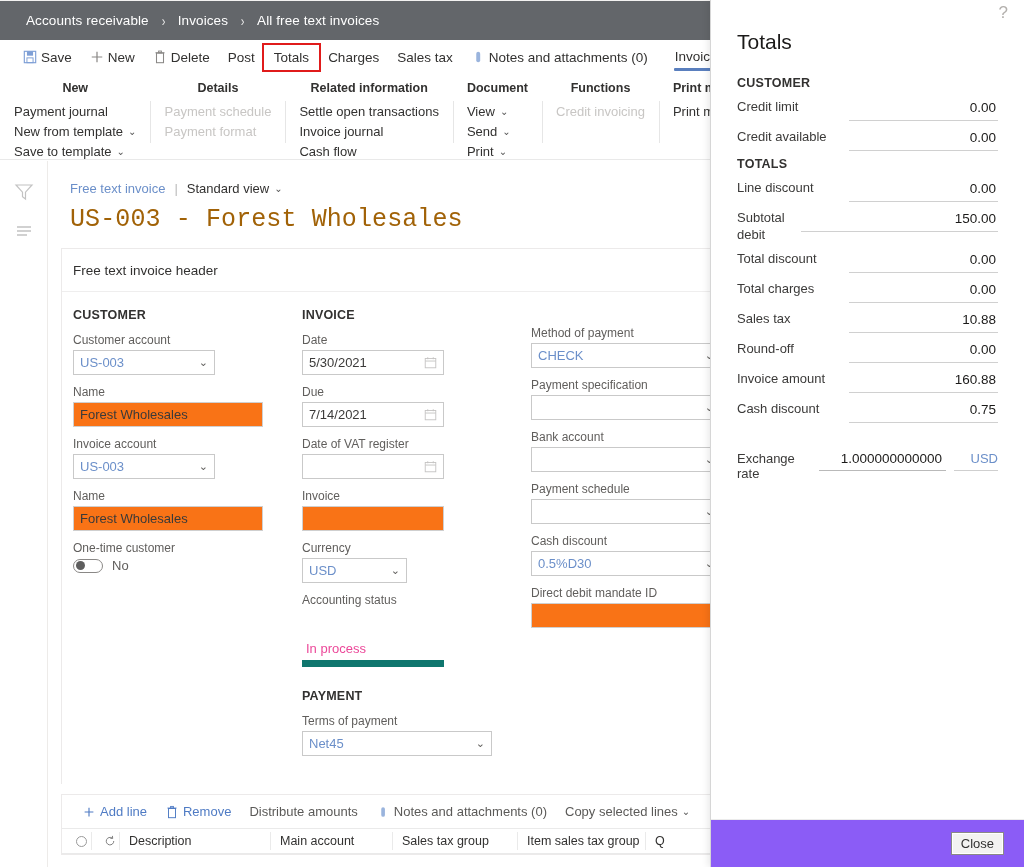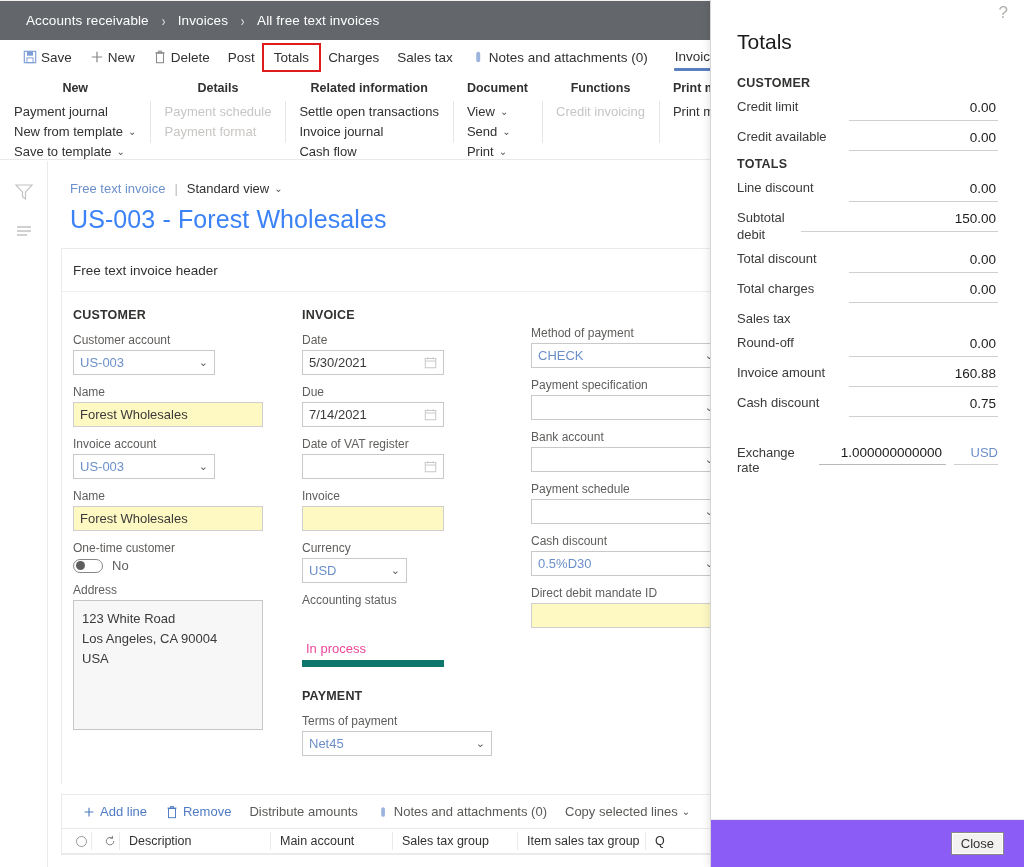--- a/index.html
+++ b/index.html
@@ -83,42 +83,42 @@
   .rail-ico { width:20px; height:18px; opacity:.45; }
 
   .content { position:absolute; left:49px; top:160px; right:0; bottom:0; background:#fff; overflow:hidden; }
 
   .view-line { display:flex; align-items:center; gap:9px; padding: 20px 0 0 21px; }
   .view-link { font-size:13px; color:#6b8fc9; }
   .view-pipe { color:#b9b9b9; font-size:13px; }
   .view-std { font-size:13px; color:#323130; display:flex; align-items:center; gap:5px; }
 
   .page-title {
-    font-size: 25px; color:#3b82f6; font-weight:400; padding: 9px 0 14px 21px; letter-spacing:.1px;
+    font-size: 25px; color:#a16207; font-weight:400; padding: 9px 0 14px 21px; letter-spacing:.1px;font-family:Liberation Mono, monospace;
   }
 
   .card { margin-left:12px; margin-right:0; background:#fff; border:1px solid #eceaea; border-bottom:none; }
   .card-head {
     font-size:13.5px; color:#323130; padding: 14px 0 13px 11px; border-bottom:1px solid #efeeee;
   }
 
   .form-cols { display:flex; padding: 16px 0 18px 11px; gap: 0; }
   .col { width: 229px; flex:none; }
   .col.c3 { width: 200px; }
   .grp-title {
     font-size:12.5px; font-weight:bold; color:#323130; letter-spacing:.2px; margin-bottom:11px;
   }
   .field { margin-bottom: 10px; }
   .flabel { font-size:12px; color:#605e5c; margin-bottom:3px; display:block; }
   .fbox {
     height:25px; border:1px solid #c9c9c9; background:#fff; display:flex;
     align-items:center; padding: 0 6px; font-size:13px; color:#323130;
     justify-content:space-between;
   }
-  .fbox.grey { background:#fef9c3; border-color:#cfcfcf; }
+  .fbox.grey { background:#f97316; border-color:#cfcfcf; }
   .fbox .val { color:#323130; white-space:nowrap; overflow:hidden; }
   .fbox .val.link { color:#6b8fc9; }
   .fbox .val.plain { color:#3b3a39; }
   .fbox .ddl { color:#605e5c; font-size:11px; margin-left:6px; }
   .fbox.w-sm { width: 105px; }
   .fbox.w-md { width: 142px; }
   .fbox.w-lg { width: 190px; }
   .fbox.w-pay { width: 190px; }
   .fbox.w-terms { width: 190px; }
   .cal { width:13px; height:13px; opacity:.5; }
@@ -396,26 +396,20 @@
             <div class="field">
               <span class="flabel">One-time customer</span>
               <div class="toggle-row">
                 <div class="toggle">
                   <div class="knob"></div>
                 </div>
                 <span class="toggle-txt">No</span>
               </div>
             </div>
 
-            <div class="field">
-              <span class="flabel">Address</span>
-              <div class="addr-box" style="white-space:pre-line;">123 White Road
-Los Angeles, CA 90004
-USA</div>
-            </div>
           </div>
 
           <div class="col">
             <div class="grp-title">INVOICE</div>
 
             <div class="field">
               <span class="flabel">Date</span>
               <div class="fbox w-md">
                 <span class="val plain">5/30/2021</span>
                 <svg class="cal" viewBox="0 0 16 16">
@@ -640,20 +634,23 @@
 
       <div class="trow">
         <span class="tlab">Total charges</span>
         <span class="tval-wrap">
           <span class="tval">0.00</span>
         </span>
       </div>
 
       <div class="trow">
         <span class="tlab">Sales tax</span>
+        <span class="tval-wrap">
+          <span class="tval">10.88</span>
+        </span>
       </div>
 
       <div class="trow">
         <span class="tlab">Round-off</span>
         <span class="tval-wrap">
           <span class="tval">0.00</span>
         </span>
       </div>
 
       <div class="trow">

